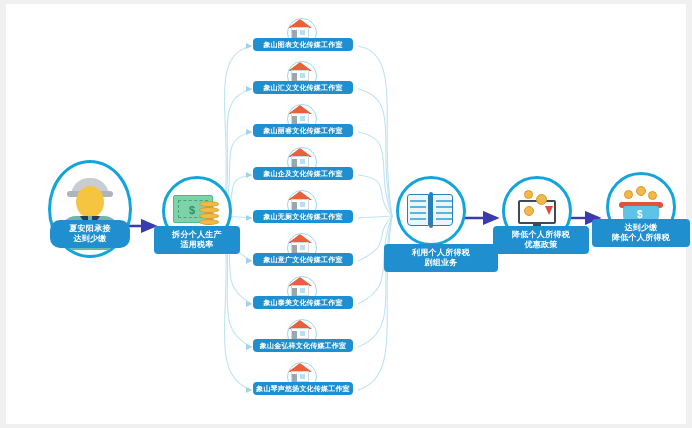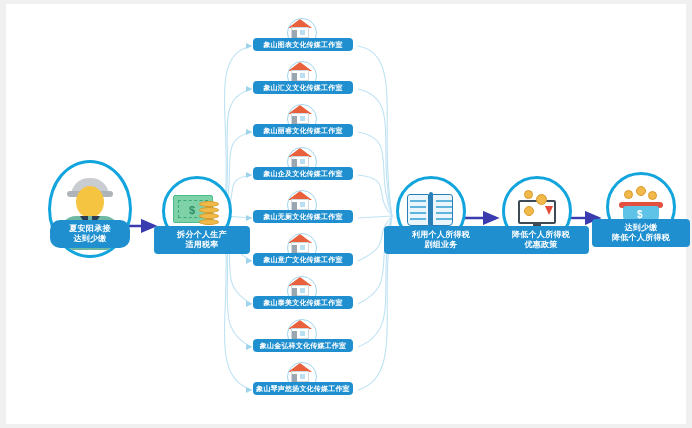--- a/index.html
+++ b/index.html
@@ -55,31 +55,31 @@
   .p-cap{position:absolute;left:13px;top:6px;width:38px;height:18px;border-radius:19px 19px 0 0;background:#c9cdd2;}
   .p-cap:after{content:"";position:absolute;left:-4px;top:13px;width:46px;height:6px;border-radius:3px;background:#aeb4ba;}
   .p-body{position:absolute;left:2px;top:44px;width:60px;height:34px;border-radius:16px 16px 0 0;background:#6fb9a4;}
   .p-collarL{position:absolute;left:22px;top:44px;width:0;height:0;border-left:8px solid transparent;border-right:0 solid transparent;border-top:12px solid #2b3a55;}
   .p-collarR{position:absolute;left:34px;top:44px;width:0;height:0;border-right:8px solid transparent;border-left:0 solid transparent;border-top:12px solid #2b3a55;}
   .p-neck{position:absolute;left:27px;top:42px;width:10px;height:10px;background:#f5c542;}
   .p-pocket{position:absolute;left:36px;top:62px;width:16px;height:2px;background:#4f9c89;}
 
   
   #n-money .circle{left:0;top:0;width:70px;height:70px;border:3px solid #12a5dd;}
-  #n-money .badge{left:-8px;top:50px;width:96px;}
+  #n-money .badge{left:-8px;top:50px;width:86px;}
   .bill{position:relative;width:48px;height:40px;}
   .bill-paper{position:absolute;left:0;top:4px;width:38px;height:26px;background:#7fd1a8;border:1px solid #4bbd8c;border-radius:2px;}
   .bill-inner{position:absolute;left:4px;top:4px;width:30px;height:18px;border:1px dashed #3aa87a;box-sizing:border-box;}
   .bill-d{position:absolute;left:15px;top:10px;color:#2f8f67;font-size:11px;font-weight:bold;line-height:8px;}
   .coins{position:absolute;left:26px;top:10px;width:20px;height:26px;}
   .coin{position:absolute;left:0;width:20px;height:6px;border-radius:50%;background:#f1b94a;border:1px solid #d79a2b;box-sizing:border-box;}
 
   
   #n-book .circle{left:0;top:0;width:70px;height:70px;border:3px solid #12a5dd;}
-  #n-book .badge{left:-12px;top:50px;width:114px;}
+  #n-book .badge{left:-12px;top:68px;width:114px;}
   .book{position:relative;width:48px;height:38px;}
   .pg{position:absolute;top:2px;width:22px;height:32px;background:#eaf6fb;border:1.5px solid #2b7fb8;box-sizing:border-box;}
   .pg.l{left:0;border-radius:3px 0 0 4px;}
   .pg.r{left:24px;border-radius:0 3px 4px 0;}
   .ln{position:absolute;height:2px;background:#5fb4de;}
   .spine{position:absolute;left:22px;top:0;width:4px;height:36px;background:#2b7fb8;border-radius:2px;}
 
   
   #n-rate .circle{left:0;top:0;width:70px;height:70px;border:3px solid #12a5dd;}
   #n-rate .badge{left:-9px;top:50px;width:96px;}

